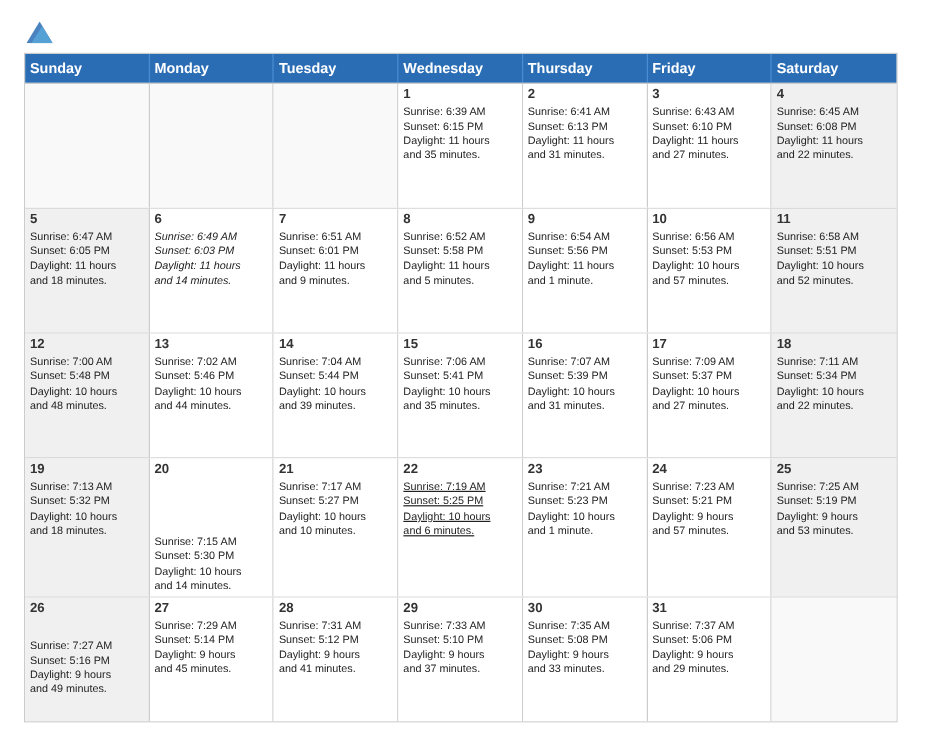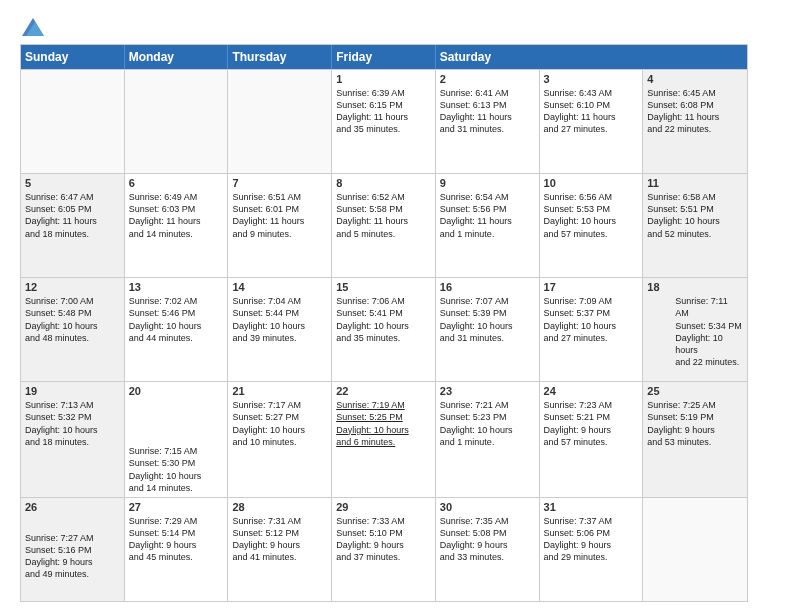--- a/index.html
+++ b/index.html
@@ -133,20 +133,22 @@
     <div class="title-block">
       <div class="month-title"></div>
       <div class="location"></div>
     </div>
   </div>
 
   <div class="calendar">
     <div class="cal-header">
     <div class="cal-header-cell">Sunday</div>
         <div class="cal-header-cell">Monday</div>
+        <div class="cal-header-cell">Tuesday</div>
+        <div class="cal-header-cell">Wednesday</div>
         <div class="cal-header-cell">Thursday</div>
         <div class="cal-header-cell">Friday</div>
         <div class="cal-header-cell">Saturday</div>
       </div>
     <div class="cal-body">
     <div class="cal-row">
           <div class="cal-cell empty"></div>
           <div class="cal-cell empty"></div>
           <div class="cal-cell empty"></div>
           <div class="cal-cell">
@@ -181,21 +183,21 @@
         <div class="cal-row">
           <div class="cal-cell shaded">
             <span class="day-num">5</span>
             <div class="cell-text" style="white-space: pre-line;">Sunrise: 6:47 AM
 Sunset: 6:05 PM
 Daylight: 11 hours
 and 18 minutes.</div>
           </div>
           <div class="cal-cell">
             <span class="day-num">6</span>
-            <div class="cell-text" style="white-space: pre-line;">Sunrise: 6:49 AM
+            <div class="cell-text" style="white-space: pre-line; font-style: italic;">Sunrise: 6:49 AM
 Sunset: 6:03 PM
 Daylight: 11 hours
 and 14 minutes.</div>
           </div>
           <div class="cal-cell">
             <span class="day-num">7</span>
             <div class="cell-text" style="white-space: pre-line;">Sunrise: 6:51 AM
 Sunset: 6:01 PM
 Daylight: 11 hours
 and 9 minutes.</div>
@@ -267,21 +269,21 @@
           </div>
           <div class="cal-cell">
             <span class="day-num">17</span>
             <div class="cell-text" style="white-space: pre-line;">Sunrise: 7:09 AM
 Sunset: 5:37 PM
 Daylight: 10 hours
 and 27 minutes.</div>
           </div>
           <div class="cal-cell shaded">
             <span class="day-num">18</span>
-            <div class="cell-text" style="white-space: pre-line; margin-left: 28px;">Sunrise: 7:11 AM
+            <div class="cell-text" style="white-space: pre-line;">Sunrise: 7:11 AM
 Sunset: 5:34 PM
 Daylight: 10 hours
 and 22 minutes.</div>
           </div>
         </div>
         <div class="cal-row">
           <div class="cal-cell shaded">
             <span class="day-num">19</span>
             <div class="cell-text" style="white-space: pre-line;">Sunrise: 7:13 AM
 Sunset: 5:32 PM

